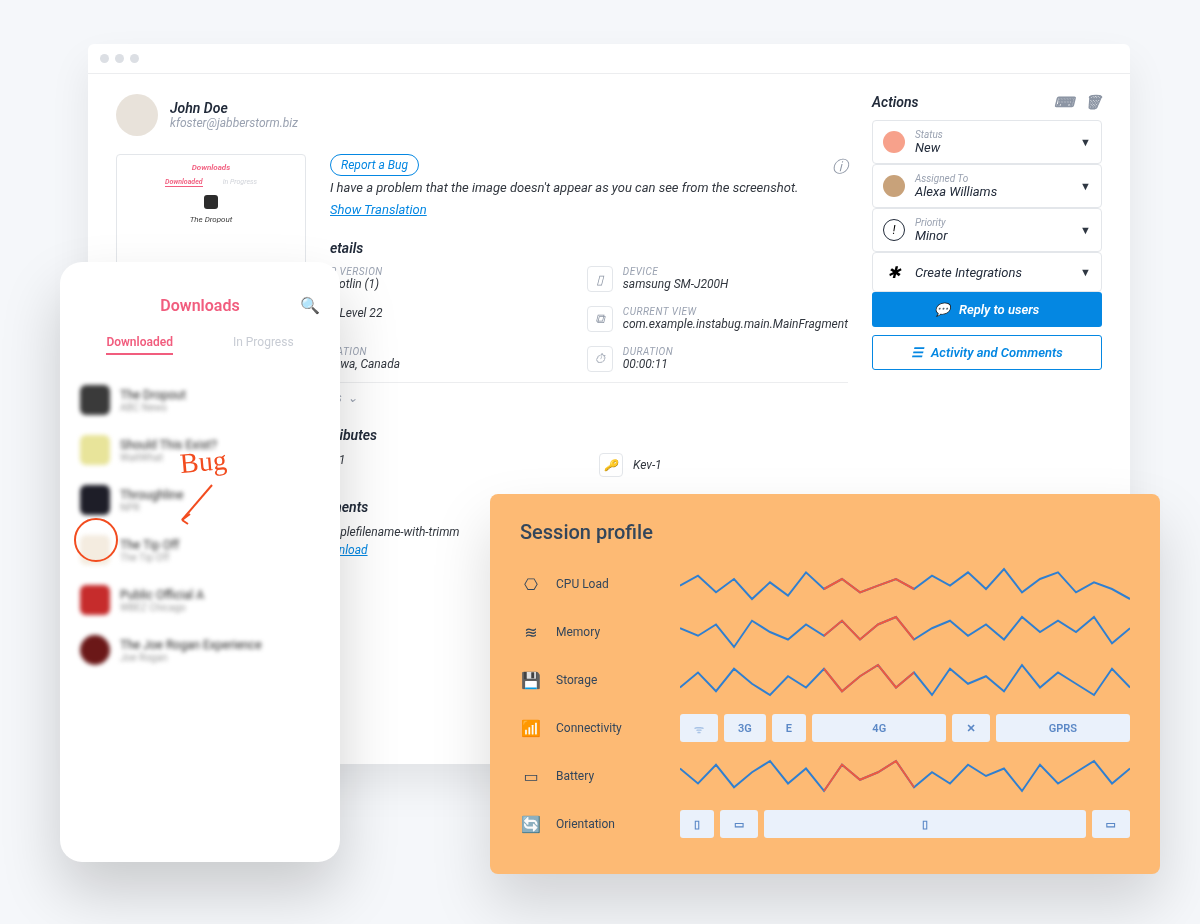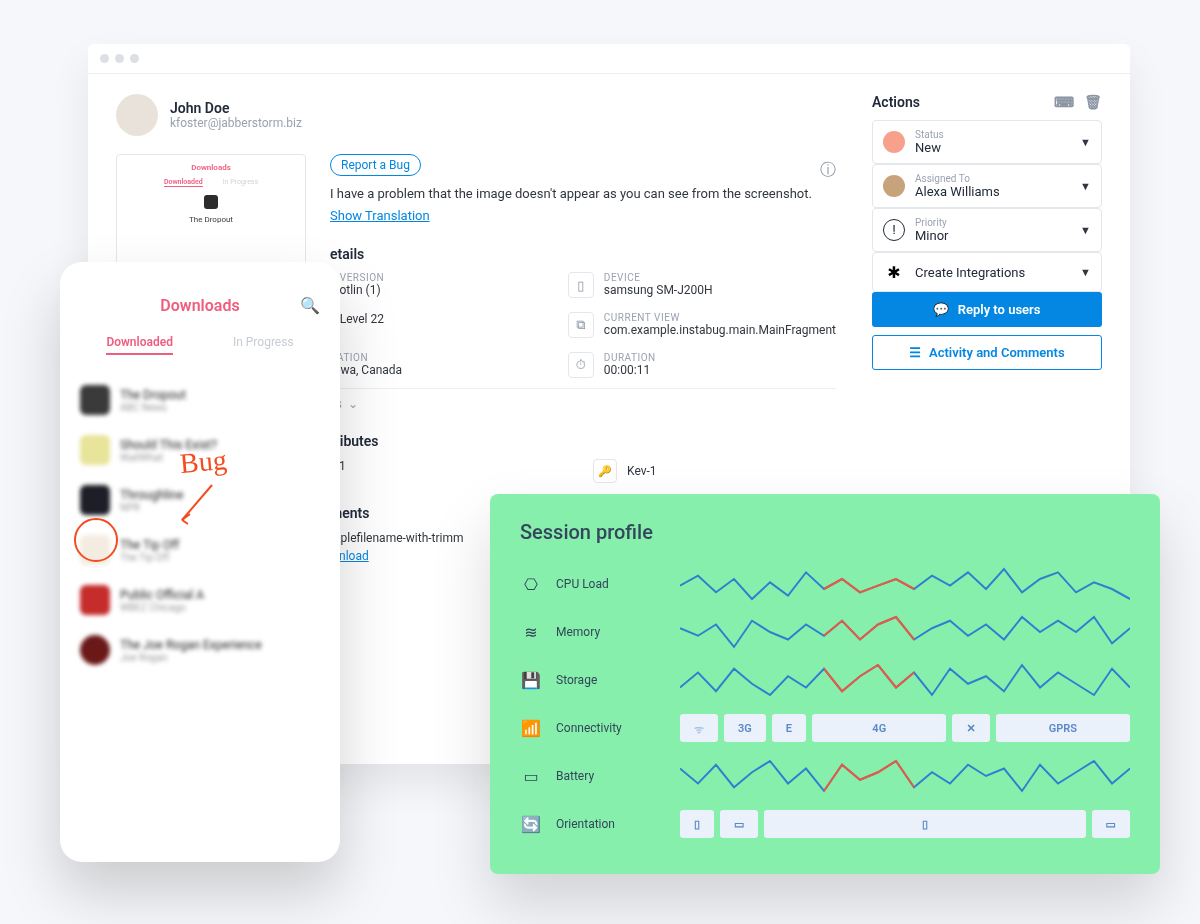--- a/index.html
+++ b/index.html
@@ -23,21 +23,22 @@
   .titlebar {
     height: 30px;
     display:flex; align-items:center; gap:6px;
     padding: 0 12px;
     border-bottom: 1px solid #ecedef;
   }
   .traffic-dot { width:9px; height:9px; border-radius:50%; background:#dcdfe4; }
   .main-content {
     display:flex;
     padding: 20px 28px;
-    gap: 36px;
+    gap: 24px;
+    font-style: italic;
   }
   .left-col  { flex: 1; }
   .right-col { width: 230px; }
 
   .user-row { display:flex; align-items:center; gap:12px; margin-bottom:18px;}
   .avatar   { width:42px; height:42px; border-radius:50%; background:#e8e2da; }
   .user-name{ font-weight:600; font-size:14px; color:#222b3a;}
   .user-sub { font-size:12px; color:#9aa2b1;}
 
   .thumb-card{
@@ -58,21 +59,21 @@
   .thumb-img{ width:14px; height:14px; border-radius:3px; background:#2c2c2c;}
   .thumb-text{ color:#3a3a3a;}
 
   .badge-btn{
     display:inline-block;
     border:1px solid #0487e2;
     color:#0487e2;
     font-size:12px;
     padding:3px 10px;
     border-radius:12px;
-    margin-bottom:10px;
+    margin-bottom:4px;
   }
   .bug-desc  { color:#32373f; font-size:13px; margin-bottom:4px; }
   .trans-link{ color:#0487e2; font-size:13px; text-decoration:underline; }
 
   .section-h { font-weight:600; color:#222b3a; margin:22px 0 10px; font-size:14px;}
   .grid2 {
     display:grid;
     grid-template-columns: 1fr 1fr;
     gap:14px 20px;
   }
@@ -181,21 +182,21 @@
     top:218px; left:112px;
     width:50px; height:50px;
     pointer-events:none;
   }
 
   
   .session-card{
     position:absolute;
     top:494px; left:490px;
     width:670px;
-    background:#86efac;
+    background:#fdba74;
     border-radius:8px;
     box-shadow:0 30px 60px rgba(0,0,0,0.15);
     padding:26px 30px;
   }
   .session-card h3{ font-size:20px; color:#33465b; margin-bottom:16px; font-weight:500;}
   .metric-row{ display:flex; align-items:center; gap:14px; height:48px;}
   .metric-row .mico{ width:22px; text-align:center; color:#33465b; font-size:16px;}
   .metric-row .mlabel{ width:110px; font-size:12px; color:#33465b;}
   .metric-row .mchart{ flex:1; height:34px;}
   .seg-bar{ flex:1; display:flex; gap:6px; font-size:11px; color:#5b88c6; font-weight:600;}

